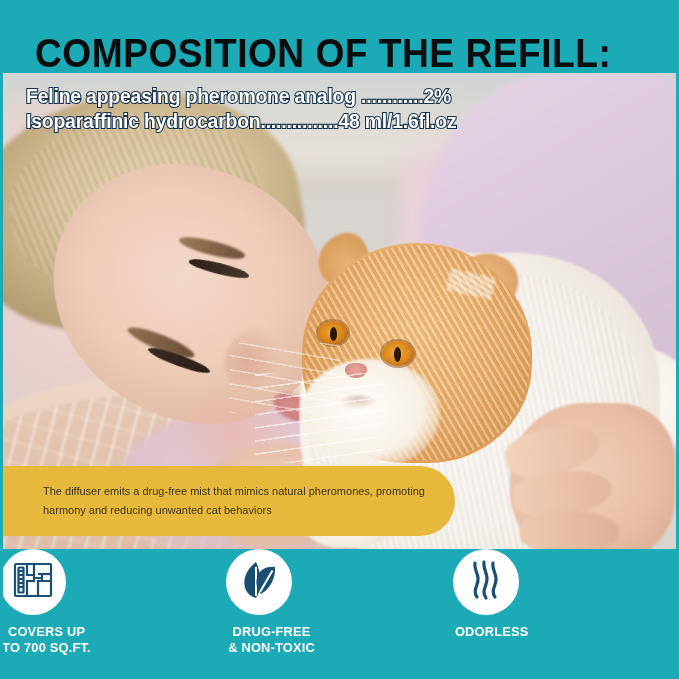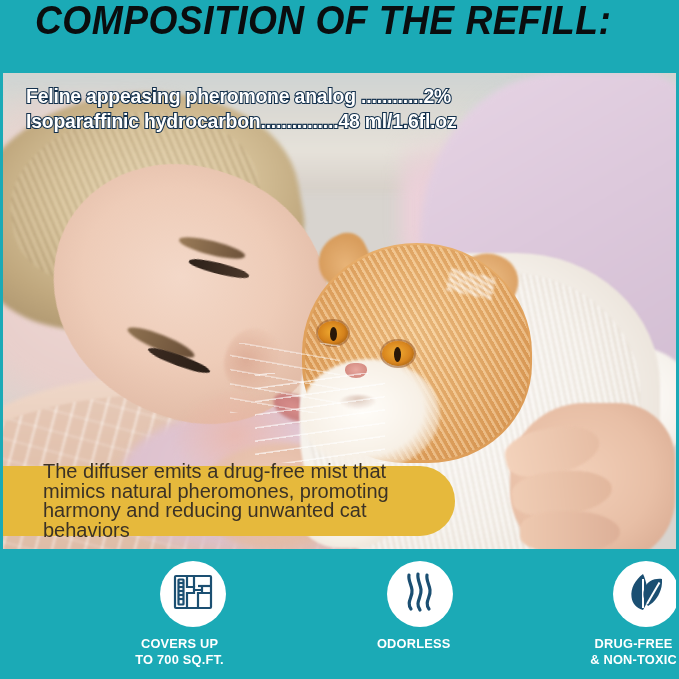--- a/index.html
+++ b/index.html
@@ -22,23 +22,22 @@
 
   
   .header-band {
     position: absolute;
     left: 0;
     top: 0;
     width: 679px;
     height: 73px;
     background: #1BAAB6;
     display: flex;
-    align-items: flex-start;
+    align-items: flex-end;
     z-index: 6;
-    font-style: italic;
   }
   .header-title {
     margin-left: 35px;
     color: #0a0d0e;
     font-family: "Liberation Sans Narrow", "Liberation Sans", sans-serif;
     font-size: 40px;
     font-weight: bold;
     letter-spacing: 0.5px;
     line-height: 1;
     transform: scaleX(0.93);
@@ -449,42 +448,41 @@
     display: flex;
     flex-direction: column;
     justify-content: center;
     box-sizing: border-box;
     padding-left: 53px;
     padding-right: 22px;
   }
   .callout-text {
     color: #3b3226;
     font-family: "Liberation Sans", sans-serif;
-    font-size: 20px;
+    font-size: 11px;
     line-height: 19.5px;
     font-weight: normal;
   }
 
   
   .feature-bar {
     position: absolute;
     left: 0;
     top: 549px;
     width: 679px;
     height: 130px;
     background: #1BAAB6;
     display: flex;
     z-index: 6;
   }
   .feature {
     flex: 1 1 0;
     display: flex;
     flex-direction: column;
-    align-items: flex-end;
-    padding-top: 12px;
+    align-items: flex-start;
   }
   .feature-circle {
     width: 66px;
     height: 66px;
     border-radius: 50%;
     background: #ffffff;
     display: flex;
     align-items: center;
     justify-content: center;
     margin-bottom: 9px;
@@ -604,41 +602,41 @@
         </span>
       </div>
       <div class="feature-label">COVERS UP
 TO 700 SQ.FT.</div>
     </div>
 
 
     <div class="feature">
       <div class="feature-circle">
         <span>
-          <svg width="38" height="42" viewBox="0 0 38 42" fill="none" stroke="#1B4F72" stroke-width="3.2" stroke-linecap="round">
-            <path d="M10 38 C5 31 12 26 11 19 C10.3 13.5 7 9 8 4"></path>
-            <path d="M19 39 C13.5 31.5 21 26 20 18.5 C19.2 12.5 16 8 17 3"></path>
-            <path d="M28 38 C23 31 30 26 29 19 C28.3 13.5 25 9 26 4"></path>
-          </svg>
-        </span>
-      </div>
-      <div class="feature-label">ODORLESS</div>
-    </div>
-
-    <div class="feature">
-      <div class="feature-circle">
-        <span>
           <svg width="44" height="44" viewBox="0 0 44 44" fill="#1B4F72">
             <path d="M19 4 C11 10 6.5 18.5 7.5 27 C8.3 33.8 13 38.5 19 40 C23.5 34 24.5 25 23 17 C22 11.5 20.6 7.2 19 4 Z"></path>
             <path d="M19 9 L19 38" stroke="#ffffff" stroke-width="2" fill="none"></path>
             <path d="M38 9 C30 8 23.5 11.5 20.8 17.5 C18 23.8 19.5 31 24 36 C31 32 36 24.5 37.6 16.5 C38 14 38.2 11.3 38 9 Z"></path>
             <path d="M35.5 12.5 L23 34" stroke="#ffffff" stroke-width="2" fill="none"></path>
           </svg>
         </span>
       </div>
       <div class="feature-label">DRUG-FREE
 &amp; NON-TOXIC</div>
     </div>
 
+    <div class="feature">
+      <div class="feature-circle">
+        <span>
+          <svg width="38" height="42" viewBox="0 0 38 42" fill="none" stroke="#1B4F72" stroke-width="3.2" stroke-linecap="round">
+            <path d="M10 38 C5 31 12 26 11 19 C10.3 13.5 7 9 8 4"></path>
+            <path d="M19 39 C13.5 31.5 21 26 20 18.5 C19.2 12.5 16 8 17 3"></path>
+            <path d="M28 38 C23 31 30 26 29 19 C28.3 13.5 25 9 26 4"></path>
+          </svg>
+        </span>
+      </div>
+      <div class="feature-label">ODORLESS</div>
+    </div>
+
   </div>
 
   <div class="frame"></div>
 </div>
 
 </body></html>

